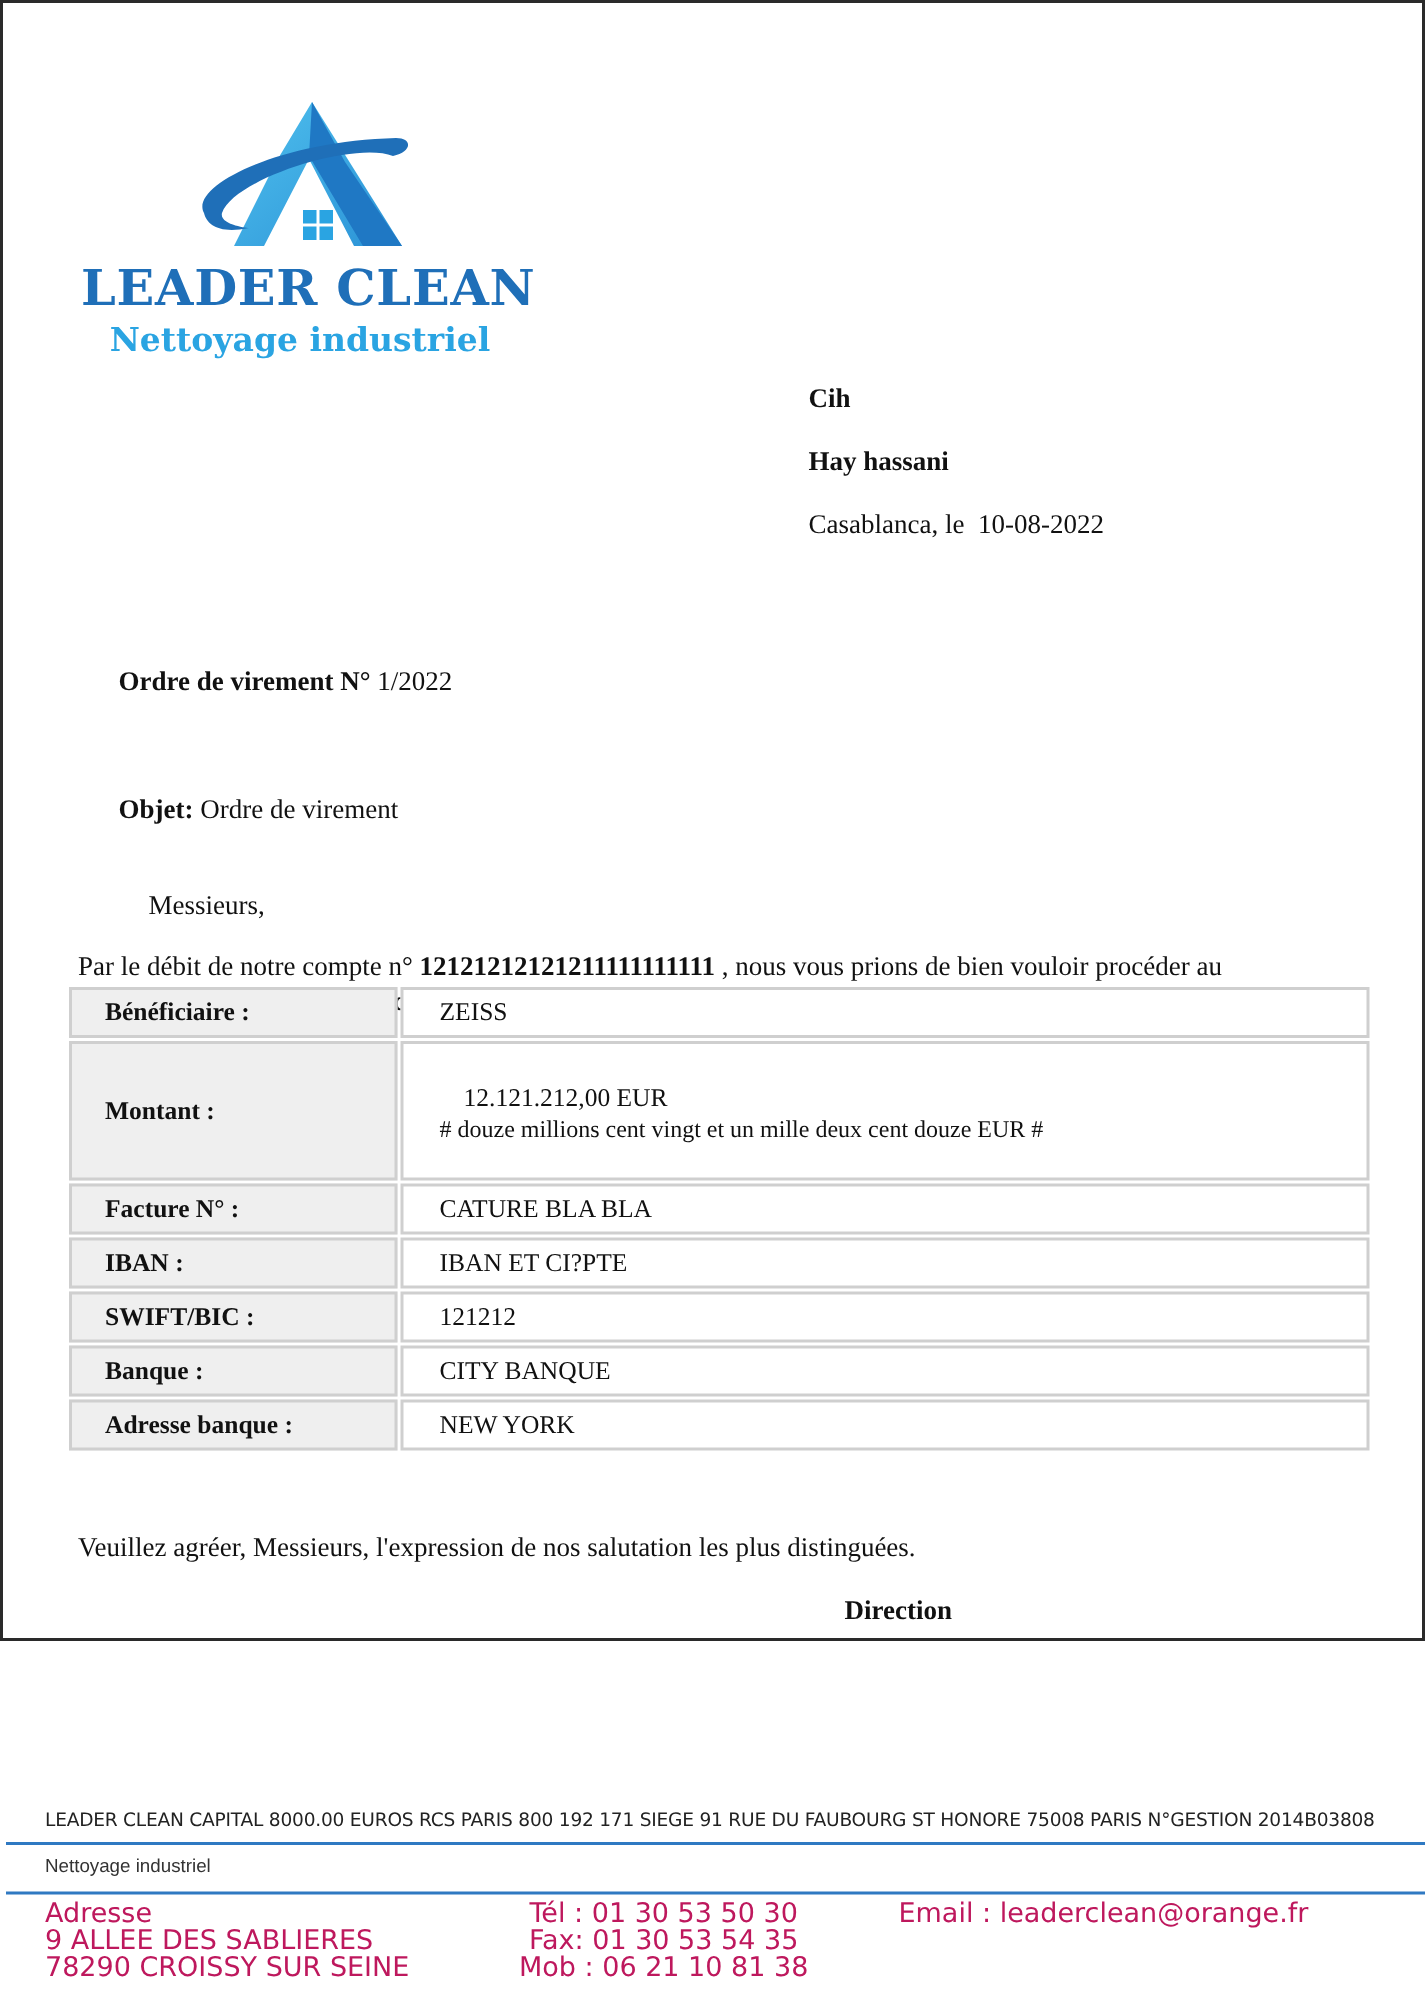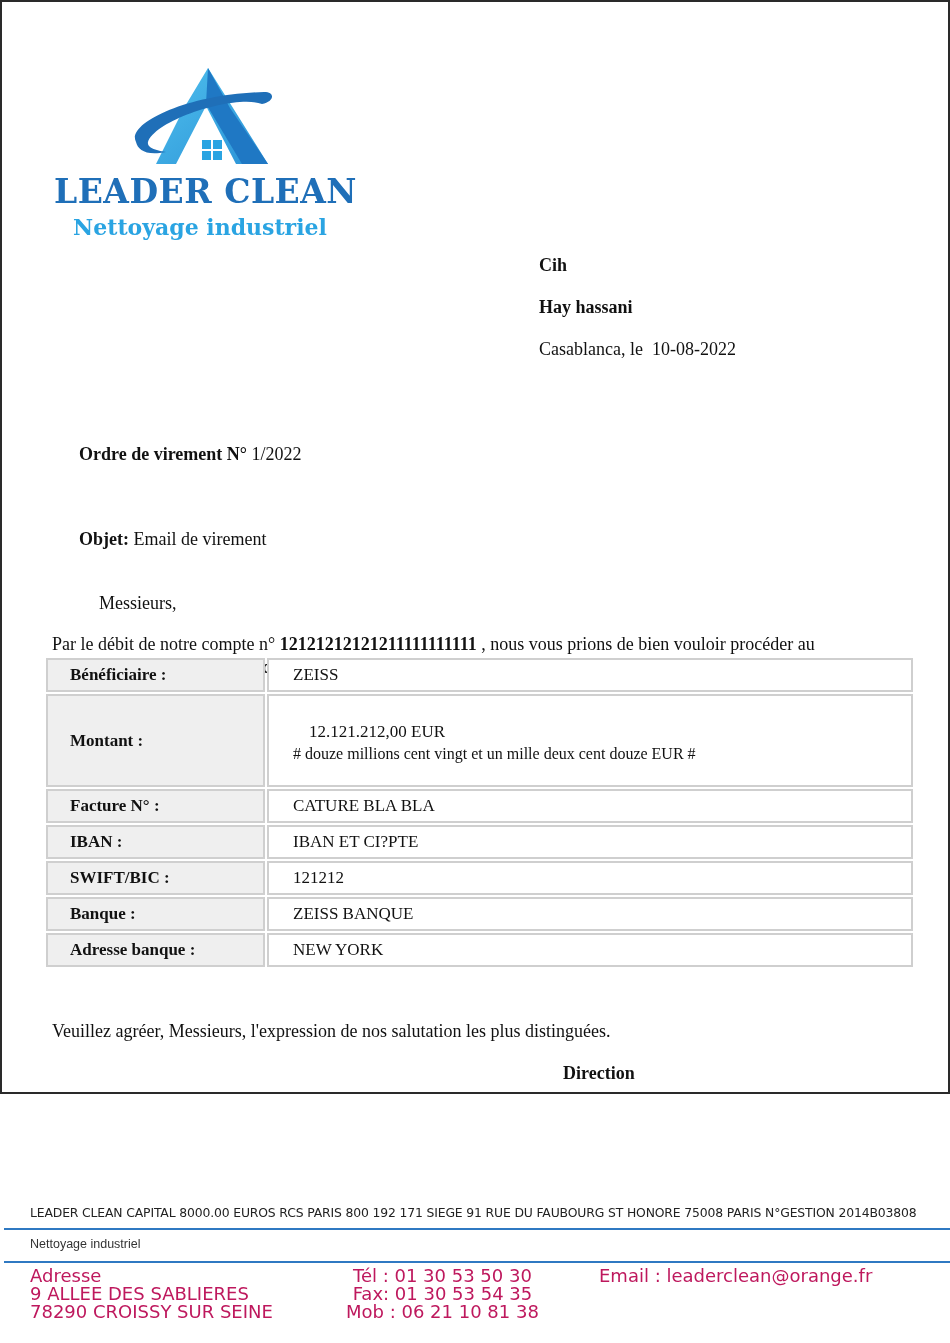--- a/index.html
+++ b/index.html
@@ -108,21 +108,21 @@
     <div class="line bold">Cih</div>
     <div class="line bold">Hay hassani</div>
     <div class="line">Casablanca, le  10-08-2022</div>
   </div>
 
   <div class="body-block">
     <div class="p p-title">
       <span class="bold">Ordre de virement N°</span><span> 1/2022</span>
     </div>
     <div class="p p-objet">
-      <span class="bold">Objet:</span><span> Email de virement</span>
+      <span class="bold">Objet:</span><span> Ordre de virement</span>
     </div>
     <div class="p p-greet">Messieurs,</div>
     <div class="p p-para" style="width:830px;">
       <span>Par le débit de notre compte n° </span><span class="bold">12121212121211111111111</span><span> , nous vous prions de bien vouloir procéder au virement en faveur </span><span class="bold">de bénéficiaires</span><span> ci-après:</span>
     </div>
   </div>
 
   <table class="bene-table">
     <tbody>
       <tr class="row-std">
@@ -143,21 +143,21 @@
       <tr class="row-std">
         <td class="label">IBAN :</td>
         <td class="value">IBAN ET CI?PTE</td>
       </tr>
       <tr class="row-std">
         <td class="label">SWIFT/BIC :</td>
         <td class="value">121212</td>
       </tr>
       <tr class="row-std">
         <td class="label">Banque :</td>
-        <td class="value">ZEISS BANQUE</td>
+        <td class="value">CITY BANQUE</td>
       </tr>
       <tr class="row-std">
         <td class="label">Adresse banque :</td>
         <td class="value">NEW YORK</td>
       </tr>
     </tbody>
   </table>
 
   <div class="closing">Veuillez agréer, Messieurs, l'expression de nos salutation les plus distinguées.</div>
   <div class="signature">Direction</div>

